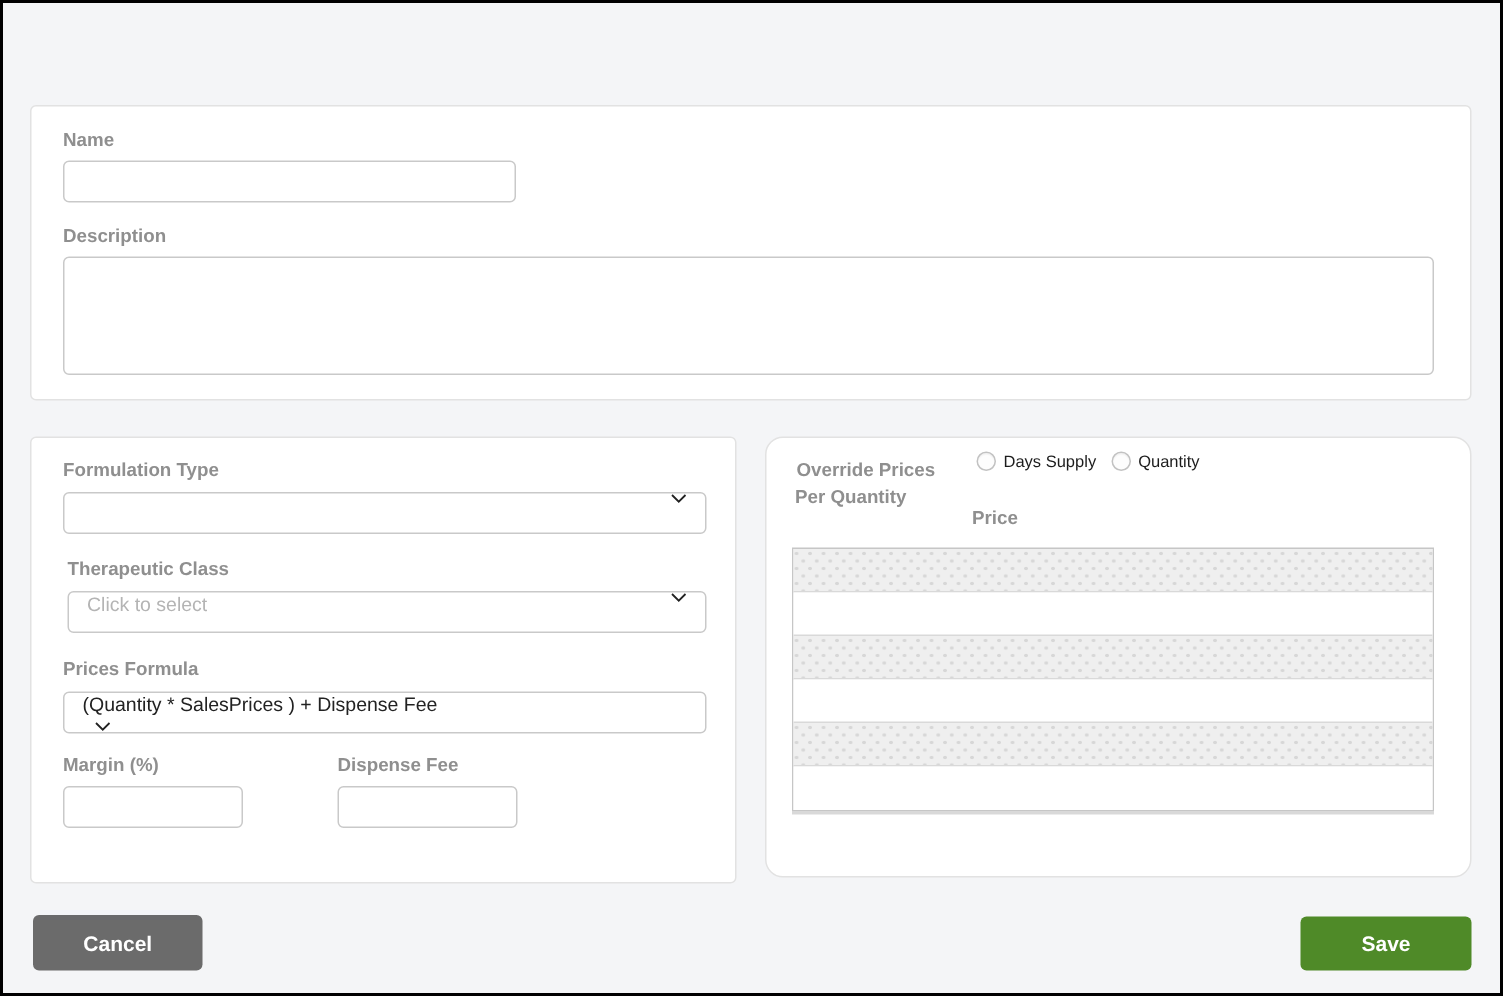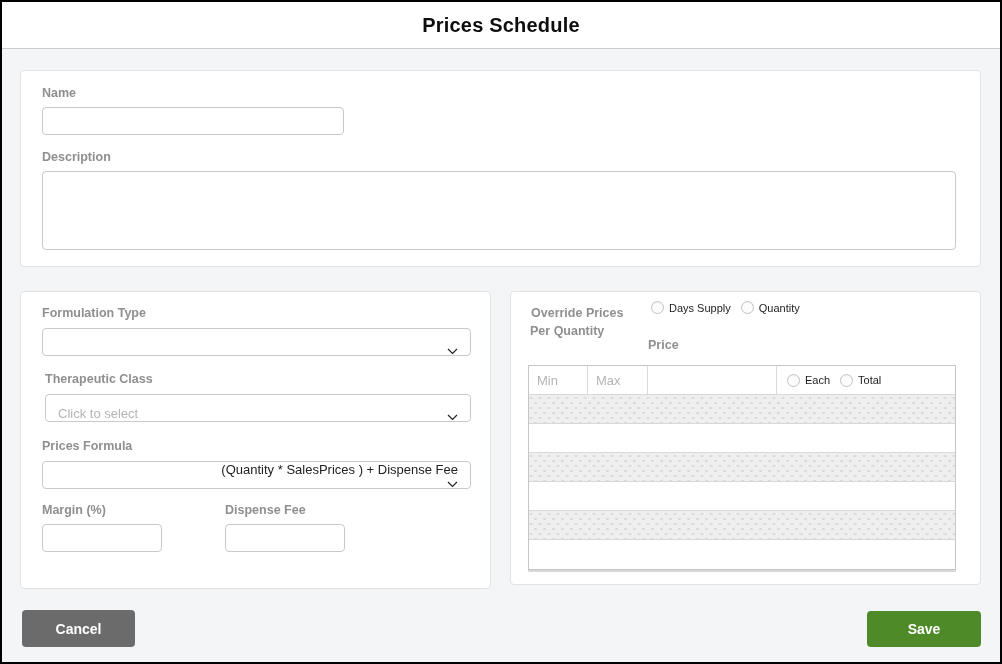--- a/index.html
+++ b/index.html
@@ -23,21 +23,21 @@
   .title { font-size:20px; font-weight:700; color:#0d0d0d; letter-spacing:0.2px; }
 
   .card {
     position:absolute;
     background:#fff;
     border:1px solid #e2e2e2;
     border-radius:4px;
   }
   #card-top   { left:18px;  top:68px;  width:961px; height:197px; }
   #card-left  { left:18px;  top:289px; width:471px; height:298px; }
-  #card-right { left:508px; top:289px; width:471px; height:294px; }
+  #card-right { left:508px; top:289px; width:471px; height:294px;border-radius:12px; }
 
   .label {
     position:absolute;
     font-size:12.5px; font-weight:700;
     color:var(--label-gray,#8f8f8f);
     white-space:nowrap;
   }
 
   .tbox, .selectbox, textarea.tbox {
     position:absolute;
@@ -46,21 +46,21 @@
     background:#fff;
     font-family:"Liberation Sans", sans-serif;
     font-size:13px; color:#222;
     outline:none;
   }
   input.tbox { padding:0 8px; }
   input::placeholder, textarea::placeholder { color:#b4b4b4; }
   textarea.tbox { resize:none; padding:6px 8px; }
 
   .selectbox {
-    display:flex; align-items:flex-end; justify-content:space-between;
+    display:flex; align-items:flex-start; justify-content:space-between;
     padding:0 12px;
     cursor:pointer;
   }
   .selectbox .sel-text { font-size:13px; color:#222; white-space:nowrap; overflow:hidden; }
   .selectbox .sel-text.ph { color:#b4b4b4; }
   .chev { display:flex; align-items:center; flex:0 0 auto; margin-left:8px; }
 
   
   #name-label  { left:21px; top:15px; }
   #name-input  { left:21px; top:36px; width:302px; height:28px; }
@@ -139,23 +139,20 @@
     display:flex; align-items:center; justify-content:center;
   }
   #cancel-button { left:20px;  top:608px; width:113px; height:37px; background:var(--cancel-gray,#6b6b6b); }
   #save-button   { left:865px; top:609px; width:114px; height:36px; background:var(--save-green,#4f8a28); }
 </style>
 </head>
 <body>
 
 <div class="page">
 
-  <div class="header">
-    <div class="title">Prices Schedule</div>
-  </div>
 
   <div class="card" id="card-top">
     <div class="label" id="name-label">Name</div>
     <input class="tbox" id="name-input" type="text" placeholder="" style="">
     <div class="label" id="desc-label">Description</div>
     <textarea class="tbox" id="desc-input" style=""></textarea>
   </div>
 
   <div class="card" id="card-left">
     <div class="label" id="ft-label">Formulation Type</div>
@@ -206,41 +203,20 @@
       <span class="radio-opt">
         <span class="radio"></span>
         <span class="radio-label">Quantity</span>
       </span>
     </div>
 
     <div class="label" id="perqty-label">Per Quantity</div>
     <div class="label" id="price-label">Price</div>
 
     <div class="ptable">
-      <div class="phead">
-        <div class="pcell c-min">
-          <input type="text" placeholder="Min" style="">
-        </div>
-        <div class="pcell c-max">
-          <input type="text" placeholder="Max" style="">
-        </div>
-        <div class="pcell c-price">
-          <input type="text" style="">
-        </div>
-        <div class="pcell c-unit">
-          <span class="radio-opt">
-            <span class="radio"></span>
-            <span class="radio-label">Each</span>
-          </span>
-          <span class="radio-opt">
-            <span class="radio"></span>
-            <span class="radio-label">Total</span>
-          </span>
-        </div>
-      </div>
       <div>
           <div class="prow prow-gray"></div>
           <div class="prow prow-white"></div>
           <div class="prow prow-gray"></div>
           <div class="prow prow-white"></div>
           <div class="prow prow-gray"></div>
           <div class="prow prow-white"></div>
         </div>
     </div>
   </div>

